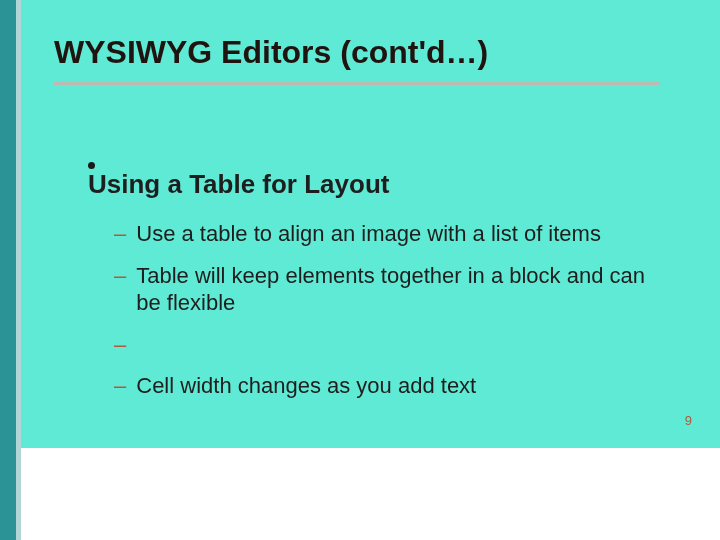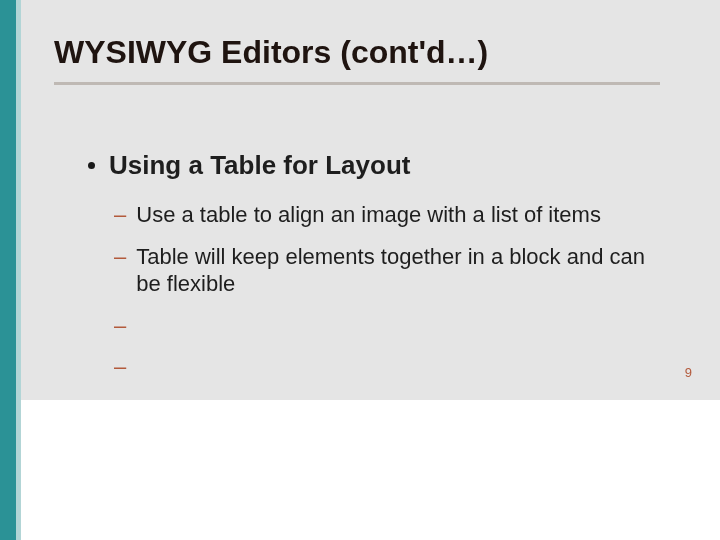--- a/index.html
+++ b/index.html
@@ -4,23 +4,23 @@
 <style>
   * { margin: 0; padding: 0; box-sizing: border-box; }
   html, body { width: 720px; height: 540px; overflow: hidden; }
   body {
     font-family: Arial, "Helvetica Neue", Helvetica, sans-serif;
     background: #ffffff;
     position: relative;
   }
   .slide {
     width: 720px;
-    height: 400px;
+    height: 448px;
     position: relative;
-    background: #e5e5e5;
+    background: #5eead4;
     text-decoration: underline;
   }
   .left-accent {
     position: absolute;
     left: 0;
     top: 0;
     width: 16px;
     height: 540px;
     background: #2b9296; 
   }
@@ -56,20 +56,21 @@
   .content {
     position: absolute;
     left: 88px;
     top: 150px;
     right: 50px;
   }
   .bullet-row {
     display: flex;
     align-items: flex-start;
     margin-bottom: 20px;
+    flex-direction: column;
   }
   .bullet-dot {
     width: 7px;
     height: 7px;
     border-radius: 50%;
     background: #1a1a1a;
     margin-top: 12px;
     margin-right: 14px;
     flex-shrink: 0;
   }
@@ -148,20 +149,21 @@
         <span class="sub-dash">–</span>
         <span class="sub-text">Table will keep elements together in a block and can be flexible</span>
       </div>
 
       <div class="sub-row">
         <span class="sub-dash">–</span>
       </div>
 
       <div class="sub-row">
         <span class="sub-dash">–</span>
+        <span class="sub-text">Cell width changes as you add text</span>
       </div>
 
     </div>
   </div>
 
   <div class="page-num">9</div>
 
 </div>
 
 </body></html>

